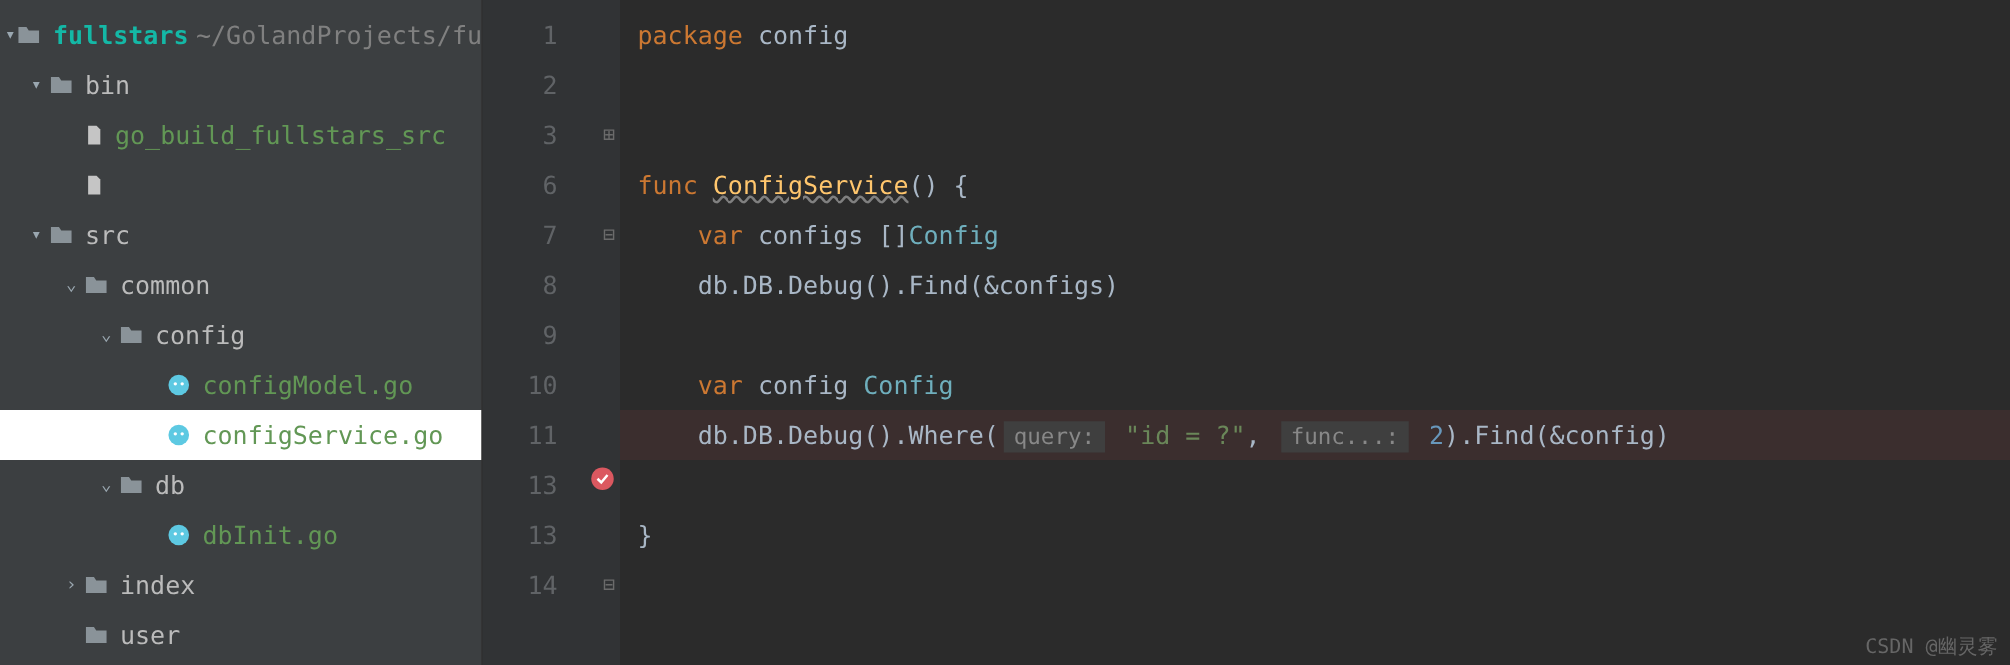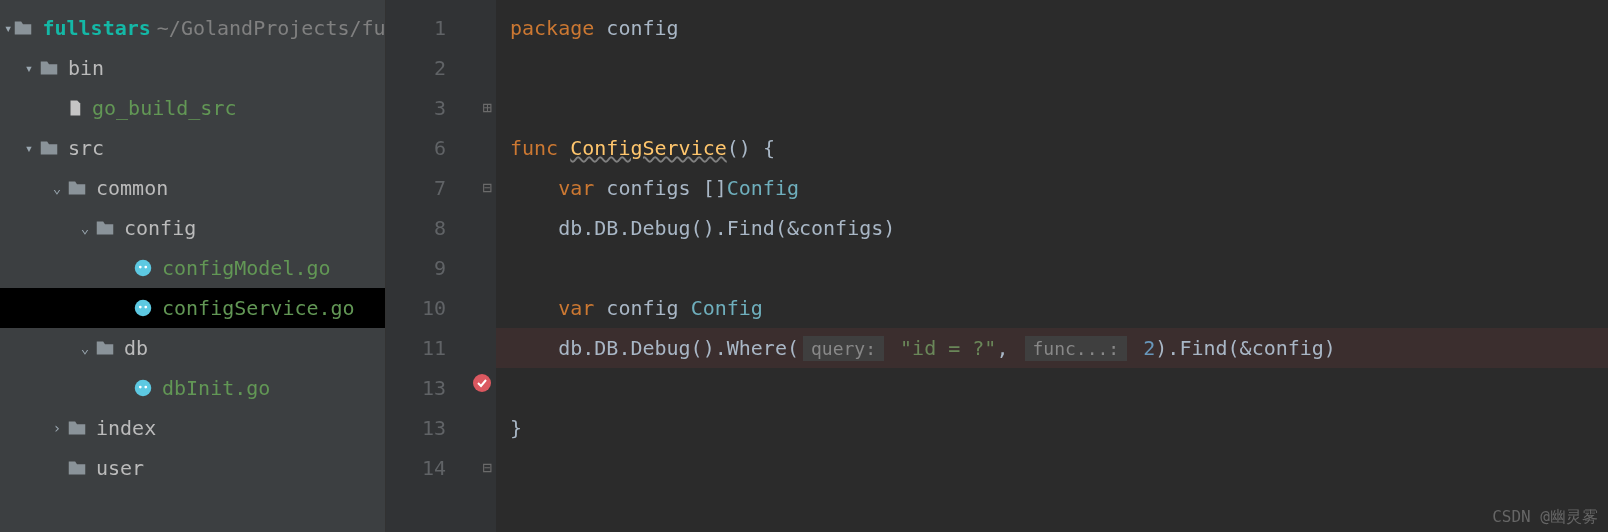--- a/index.html
+++ b/index.html
@@ -21,21 +21,21 @@
     flex-shrink: 0;
   }
   .tree-row {
     display: flex;
     align-items: center;
     height: 40px;
     padding-left: 4px;
     white-space: nowrap;
     cursor: pointer;
   }
-  .tree-row.selected { background: #000000; }
+  .tree-row.selected { background: #ffffff; }
   .chevron {
     width: 18px;
     display: inline-flex;
     justify-content: center;
     color: #9aa7b0;
     font-size: 14px;
   }
   .spacer { display:inline-block; }
   .icon { display:inline-flex; align-items:center; margin-right: 8px; }
   .folder-icon svg { width:22px; height:22px; }
@@ -129,29 +129,37 @@
     <span class="spacer" style="width:16px"></span>
     <span class="chevron">▾</span>
     <span class="icon folder-icon">
         <svg viewBox="0 0 24 24" fill="#8a9399">
           <path d="M3 5h7l2 3h9v11H3z"></path>
         </svg>
       </span>
     <span class="label">bin</span>
   </div>
 
-
   <div class="tree-row">
     <span class="spacer" style="width:62px"></span>
     <span class="icon file-icon">
         <svg viewBox="0 0 24 24" fill="#c5c5c5">
           <path d="M6 2h9l4 4v16H6z"></path>
         </svg>
       </span>
-    <span class="label green">go_build_src</span>
+    <span class="label green">go_build_fullstars_src</span>
+  </div>
+
+  <div class="tree-row">
+    <span class="spacer" style="width:62px"></span>
+    <span class="icon file-icon">
+        <svg viewBox="0 0 24 24" fill="#c5c5c5">
+          <path d="M6 2h9l4 4v16H6z"></path>
+        </svg>
+      </span>
   </div>
 
   <div class="tree-row">
     <span class="spacer" style="width:16px"></span>
     <span class="chevron">▾</span>
     <span class="icon folder-icon">
         <svg viewBox="0 0 24 24" fill="#8a9399">
           <path d="M3 5h7l2 3h9v11H3z"></path>
         </svg>
       </span>

